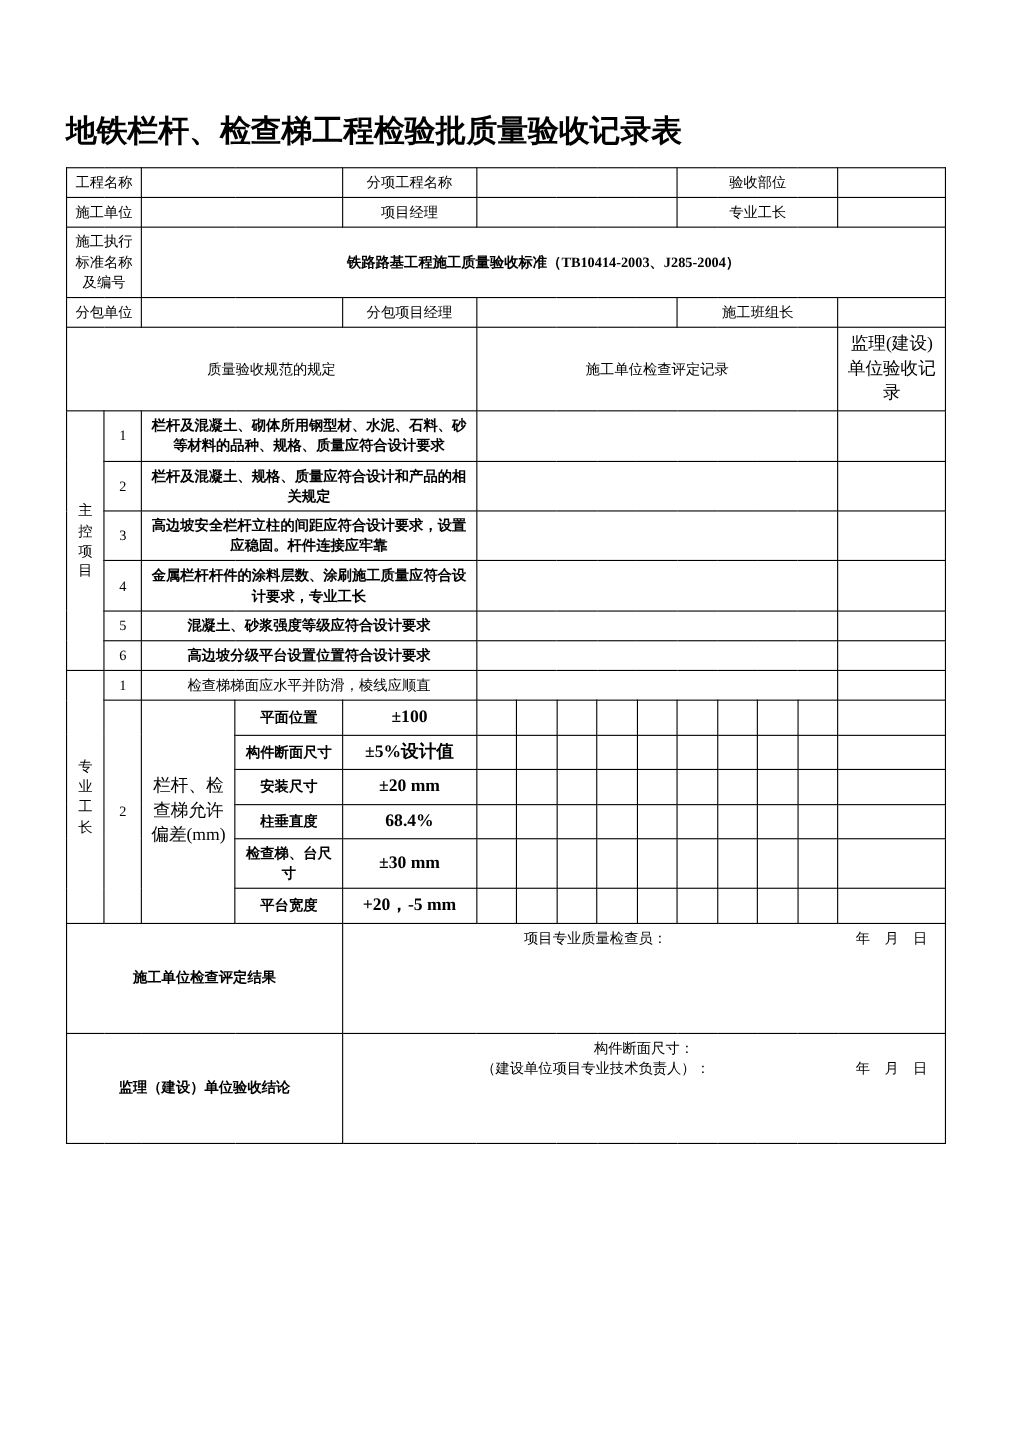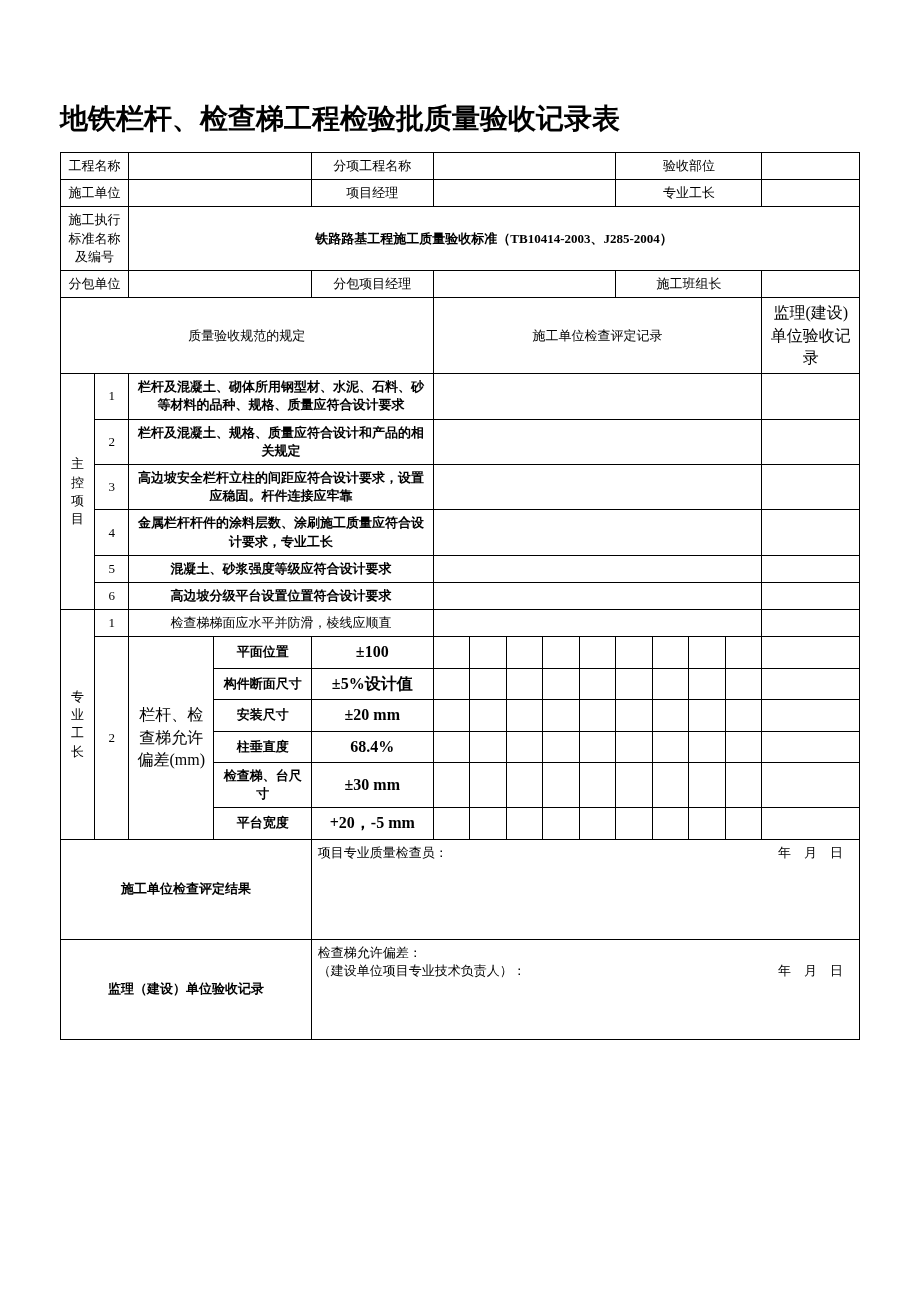--- a/index.html
+++ b/index.html
@@ -30,21 +30,21 @@
       border: 1px solid #000;
       padding: 4px 6px;
       vertical-align: middle;
       text-align: center;
       font-size: 13px;
       line-height: 1.4;
     }
     .ta-left { text-align: center; font-weight: bold; }
     .small { font-size: 16px; }
     .sig-row td { height: 100px; vertical-align: top; }
-    .sig-bottom { text-align: left; vertical-align: bottom; padding-bottom: 24px; }
+    .sig-bottom { text-align: center; vertical-align: bottom; padding-bottom: 24px; }
   </style>
 </head>
 <body>
 
 <div class="page">
   <h1>地铁栏杆、检查梯工程检验批质量验收记录表</h1>
 
   <table>
     <colgroup>
       <col style="width:28px">
@@ -240,23 +240,23 @@
       <td colspan="4" class="ta-left" style="vertical-align:middle">施工单位检查评定结果</td>
       <td colspan="11" class="sig-bottom">
         <span>项目专业质量检查员：</span>
         <span style="float:right; padding-right:10px;">
           &nbsp;&nbsp;&nbsp;&nbsp;<span>年</span>&nbsp;&nbsp;&nbsp;&nbsp;<span>月</span>&nbsp;&nbsp;&nbsp;&nbsp;<span>日</span>
         </span>
       </td>
     </tr>
 
     <tr class="sig-row">
-      <td colspan="4" class="ta-left" style="vertical-align:middle">监理（建设）单位验收记录</td>
+      <td colspan="4" class="ta-left" style="vertical-align:middle">监理（建设）单位验收结论</td>
       <td colspan="11" class="sig-bottom">
-        <div><span>检查梯允许偏差：</span></div>
+        <div><span>构件断面尺寸：</span></div>
         <div>
           <span>（建设单位项目专业技术负责人）：</span>
           <span style="float:right; padding-right:10px;">
             &nbsp;&nbsp;&nbsp;&nbsp;<span>年</span>&nbsp;&nbsp;&nbsp;&nbsp;<span>月</span>&nbsp;&nbsp;&nbsp;&nbsp;<span>日</span>
           </span>
         </div>
       </td>
     </tr>
 
   </tbody>

